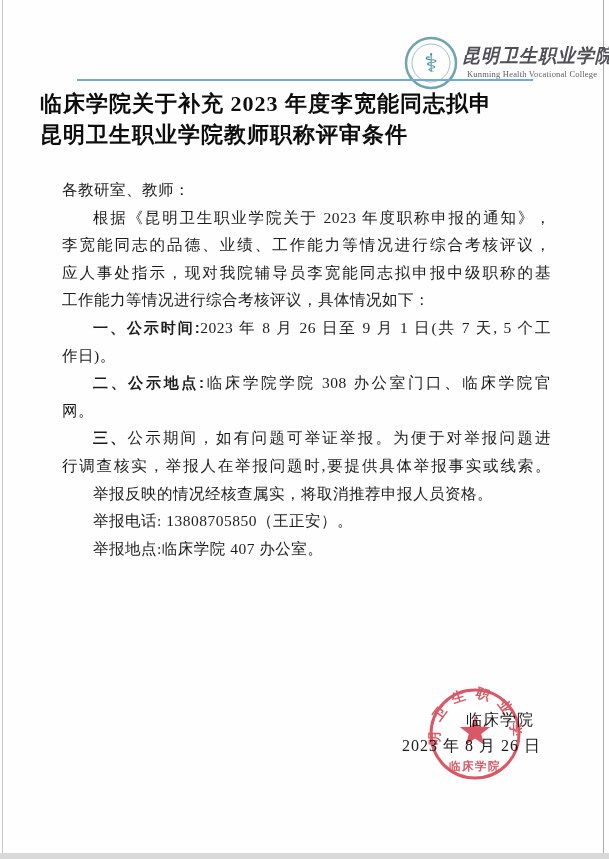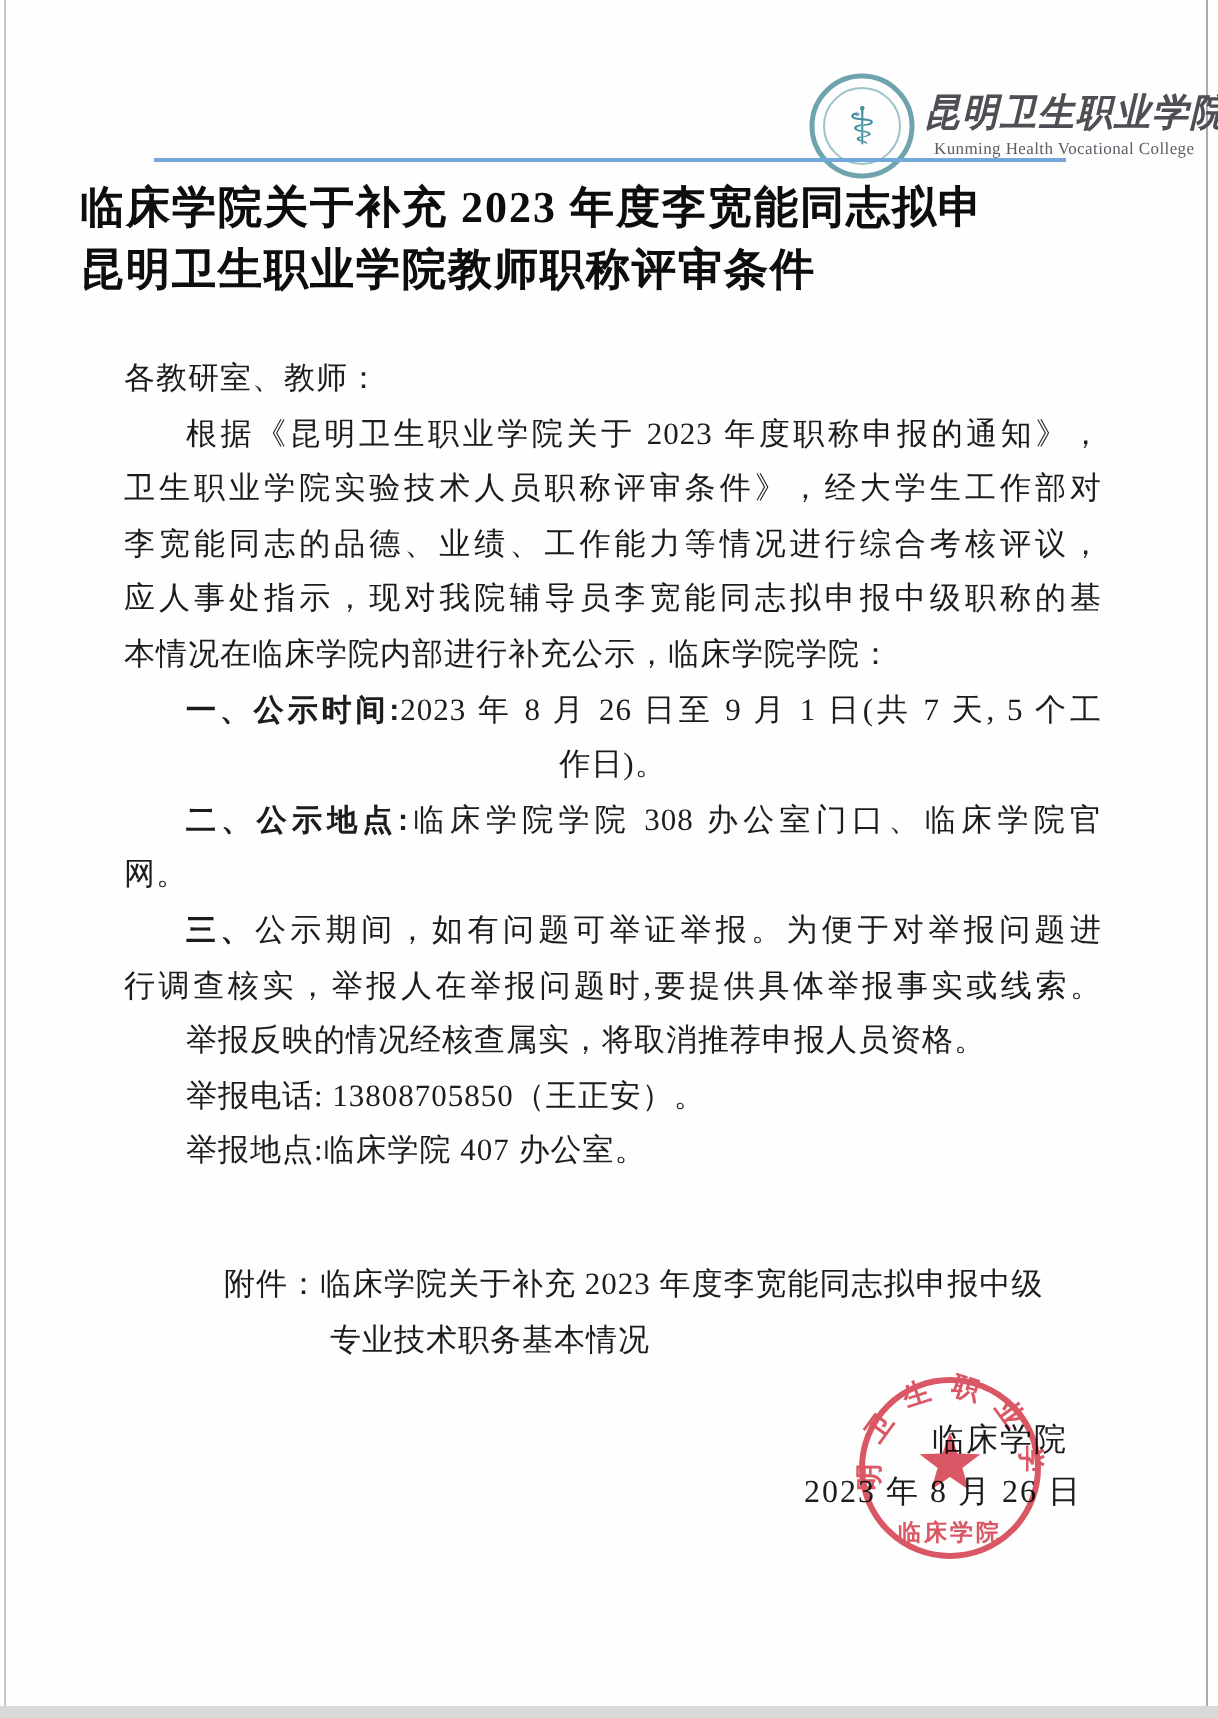--- a/index.html
+++ b/index.html
@@ -66,39 +66,34 @@
   <div class="blue-rule"></div>
 
   <div class="doc-title">
     <div>临床学院关于补充 2023 年度李宽能同志拟申</div>
     <div>昆明卫生职业学院教师职称评审条件</div>
   </div>
 
   <div class="doc-body">
       <div class="bl" style="text-indent: 0em;">各教研室、教师：</div>
       <div class="bl j" style="text-indent: 2em;">根据《昆明卫生职业学院关于 2023 年度职称申报的通知》，</div>
-      <div class="bl j" style="text-indent: 0em;">卫生职业学院实验技术人员职称评审条件》，经大学生工作部对</div>
       <div class="bl j" style="text-indent: 0em;">李宽能同志的品德、业绩、工作能力等情况进行综合考核评议，</div>
       <div class="bl j" style="text-indent: 0em;">应人事处指示，现对我院辅导员李宽能同志拟申报中级职称的基</div>
-      <div class="bl" style="text-indent: 0em;">本情况在临床学院内部进行补充公示，临床学院学院：</div>
+      <div class="bl" style="text-indent: 0em;">工作能力等情况进行综合考核评议，具体情况如下：</div>
       <div class="bl j" style="text-indent: 2em;"><b>一、公示时间:</b>2023 年 8 月 26 日至 9 月 1 日(共 7 天, 5 个工</div>
-      <div class="bl" style="text-indent: 0em; text-align: center;">作日)。</div>
+      <div class="bl" style="text-indent: 0em;">作日)。</div>
       <div class="bl j" style="text-indent: 2em;"><b>二、公示地点:</b>临床学院学院 308 办公室门口、临床学院官</div>
       <div class="bl" style="text-indent: 0em;">网。</div>
       <div class="bl j" style="text-indent: 2em;"><b>三、</b>公示期间，如有问题可举证举报。为便于对举报问题进</div>
       <div class="bl j" style="text-indent: 0em;">行调查核实，举报人在举报问题时,要提供具体举报事实或线索。</div>
       <div class="bl" style="text-indent: 2em;">举报反映的情况经核查属实，将取消推荐申报人员资格。</div>
       <div class="bl" style="text-indent: 2em;">举报电话: 13808705850（王正安）。</div>
       <div class="bl" style="text-indent: 2em;">举报地点:临床学院 407 办公室。</div>
     </div>
 
-  <div class="attachment">
-    <div class="att-l1">附件：临床学院关于补充 2023 年度李宽能同志拟申报中级</div>
-    <div class="att-l2">专业技术职务基本情况</div>
-  </div>
 
   <div class="sig-dept">临床学院</div>
   <div class="sig-date">2023 年 8 月 26 日</div>
 
   <div class="seal">
     <svg width="120" height="120" viewBox="0 0 120 120">
       <defs>
         <path id="sealArc" d="M 28.8 78 A 36 36 0 1 1 91.2 78" fill="none"></path>
       </defs>
       <circle cx="60" cy="60" r="44" fill="none" stroke="#d6414f" stroke-width="3"></circle>

